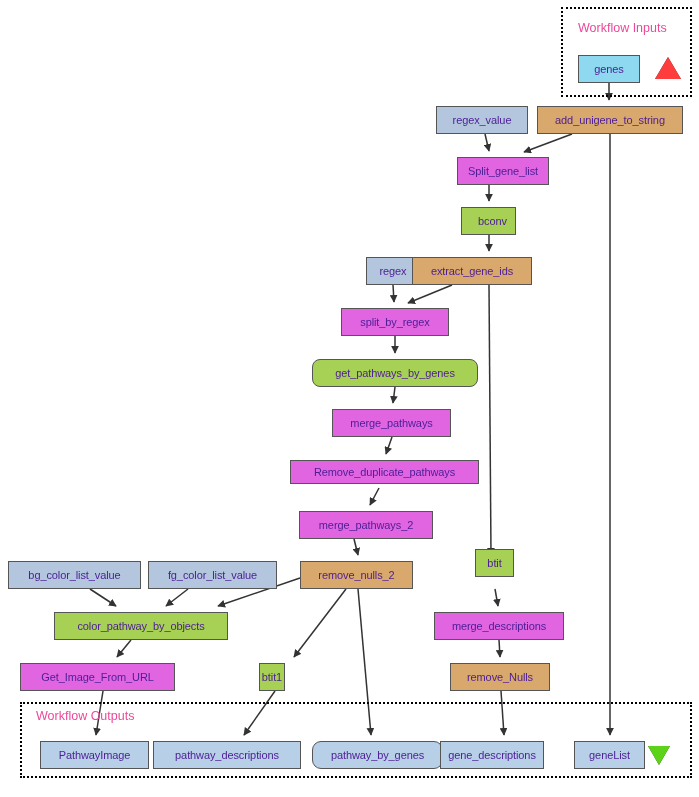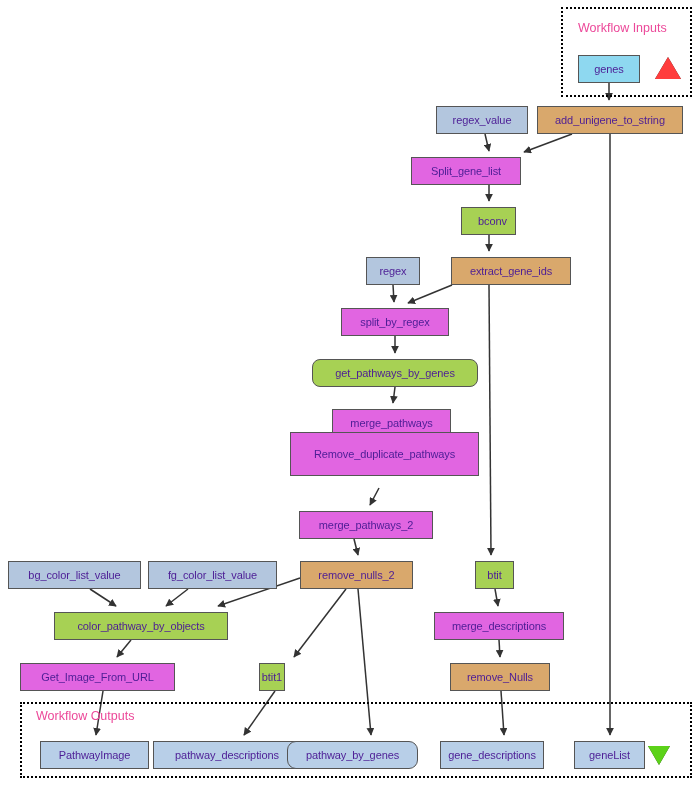--- a/index.html
+++ b/index.html
@@ -94,41 +94,41 @@
   <div id="cluster-layer">
       <div class="cluster" style="left: 561px; top: 7px; width: 131px; height: 90px;"></div>
       <div class="cluster-label" style="left: 578px; top: 21px;">Workflow Inputs</div>
       <div class="cluster" style="left: 20px; top: 702px; width: 672px; height: 76px;"></div>
       <div class="cluster-label" style="left: 36px; top: 709px;">Workflow Outputs</div>
     </div>
   <div id="node-layer">
       <div class="node" style="left: 578px; top: 55px; width: 62px; height: 28px; background: rgb(142, 216, 240);">genes</div>
       <div class="node" style="left: 537px; top: 106px; width: 146px; height: 28px; background: rgb(217, 168, 108);">add_unigene_to_string</div>
       <div class="node" style="left: 436px; top: 106px; width: 92px; height: 28px; background: rgb(179, 198, 222);">regex_value</div>
-      <div class="node" style="left: 411px; top: 157px; width: 110px; height: 28px; background: rgb(225, 101, 225);">Split_gene_list</div>
+      <div class="node" style="left: 457px; top: 157px; width: 92px; height: 28px; background: rgb(225, 101, 225);">Split_gene_list</div>
       <div class="node" style="left: 461px; top: 207px; width: 55px; height: 28px; background: rgb(167, 209, 84); padding-left: 8px;">bconv</div>
       <div class="node" style="left: 366px; top: 257px; width: 54px; height: 28px; background: rgb(179, 198, 222);">regex</div>
-      <div class="node" style="left: 451px; top: 257px; width: 120px; height: 28px; background: rgb(217, 168, 108);">extract_gene_ids</div>
+      <div class="node" style="left: 412px; top: 257px; width: 120px; height: 28px; background: rgb(217, 168, 108);">extract_gene_ids</div>
       <div class="node" style="left: 341px; top: 308px; width: 108px; height: 28px; background: rgb(225, 101, 225);">split_by_regex</div>
       <div class="node" style="left: 312px; top: 359px; width: 166px; height: 28px; background: rgb(167, 209, 84); border-radius: 8px;">get_pathways_by_genes</div>
       <div class="node" style="left: 332px; top: 409px; width: 119px; height: 28px; background: rgb(225, 101, 225);">merge_pathways</div>
-      <div class="node" style="left: 290px; top: 432px; width: 189px; height: 44px; background: rgb(225, 101, 225);">Remove_duplicate_pathways</div>
+      <div class="node" style="left: 290px; top: 460px; width: 189px; height: 24px; background: rgb(225, 101, 225);">Remove_duplicate_pathways</div>
       <div class="node" style="left: 299px; top: 511px; width: 134px; height: 28px; background: rgb(225, 101, 225);">merge_pathways_2</div>
       <div class="node" style="left: 8px; top: 561px; width: 133px; height: 28px; background: rgb(179, 198, 222);">bg_color_list_value</div>
       <div class="node" style="left: 148px; top: 561px; width: 129px; height: 28px; background: rgb(179, 198, 222);">fg_color_list_value</div>
       <div class="node" style="left: 300px; top: 561px; width: 113px; height: 28px; background: rgb(217, 168, 108);">remove_nulls_2</div>
-      <div class="node" style="left: 475px; top: 561px; width: 39px; height: 28px; background: rgb(167, 209, 84);">btit</div>
+      <div class="node" style="left: 475px; top: 549px; width: 39px; height: 28px; background: rgb(167, 209, 84);">btit</div>
       <div class="node" style="left: 54px; top: 612px; width: 174px; height: 28px; background: rgb(167, 209, 84);">color_pathway_by_objects</div>
       <div class="node" style="left: 434px; top: 612px; width: 130px; height: 28px; background: rgb(225, 101, 225);">merge_descriptions</div>
       <div class="node" style="left: 20px; top: 663px; width: 155px; height: 28px; background: rgb(225, 101, 225);">Get_Image_From_URL</div>
       <div class="node" style="left: 259px; top: 663px; width: 26px; height: 28px; background: rgb(167, 209, 84);">btit1</div>
       <div class="node" style="left: 450px; top: 663px; width: 100px; height: 28px; background: rgb(217, 168, 108);">remove_Nulls</div>
       <div class="node" style="left: 40px; top: 741px; width: 109px; height: 28px; background: rgb(184, 207, 232);">PathwayImage</div>
       <div class="node" style="left: 153px; top: 741px; width: 148px; height: 28px; background: rgb(184, 207, 232);">pathway_descriptions</div>
-      <div class="node" style="left: 287px; top: 741px; width: 131px; height: 28px; background: rgb(184, 207, 232); border-radius: 9px;">pathway_by_genes</div>
+      <div class="node" style="left: 312px; top: 741px; width: 131px; height: 28px; background: rgb(184, 207, 232); border-radius: 9px;">pathway_by_genes</div>
       <div class="node" style="left: 440px; top: 741px; width: 104px; height: 28px; background: rgb(184, 207, 232);">gene_descriptions</div>
       <div class="node" style="left: 574px; top: 741px; width: 71px; height: 28px; background: rgb(184, 207, 232);">geneList</div>
     </div>
   <div id="marker-layer">
       <div class="tri" style="left: 655px; top: 57px; border-left: 13px solid transparent; border-right: 13px solid transparent; border-bottom: 22px solid rgb(255, 61, 61); filter: drop-shadow(rgb(51, 51, 51) 0px 0px 0.6px);"></div>
       <div class="tri" style="left: 648px; top: 746px; border-left: 11px solid transparent; border-right: 11px solid transparent; border-top: 19px solid rgb(92, 210, 25); filter: drop-shadow(rgb(51, 51, 51) 0px 0px 0.6px);"></div>
     </div>
 </div>
 
 </body></html>

